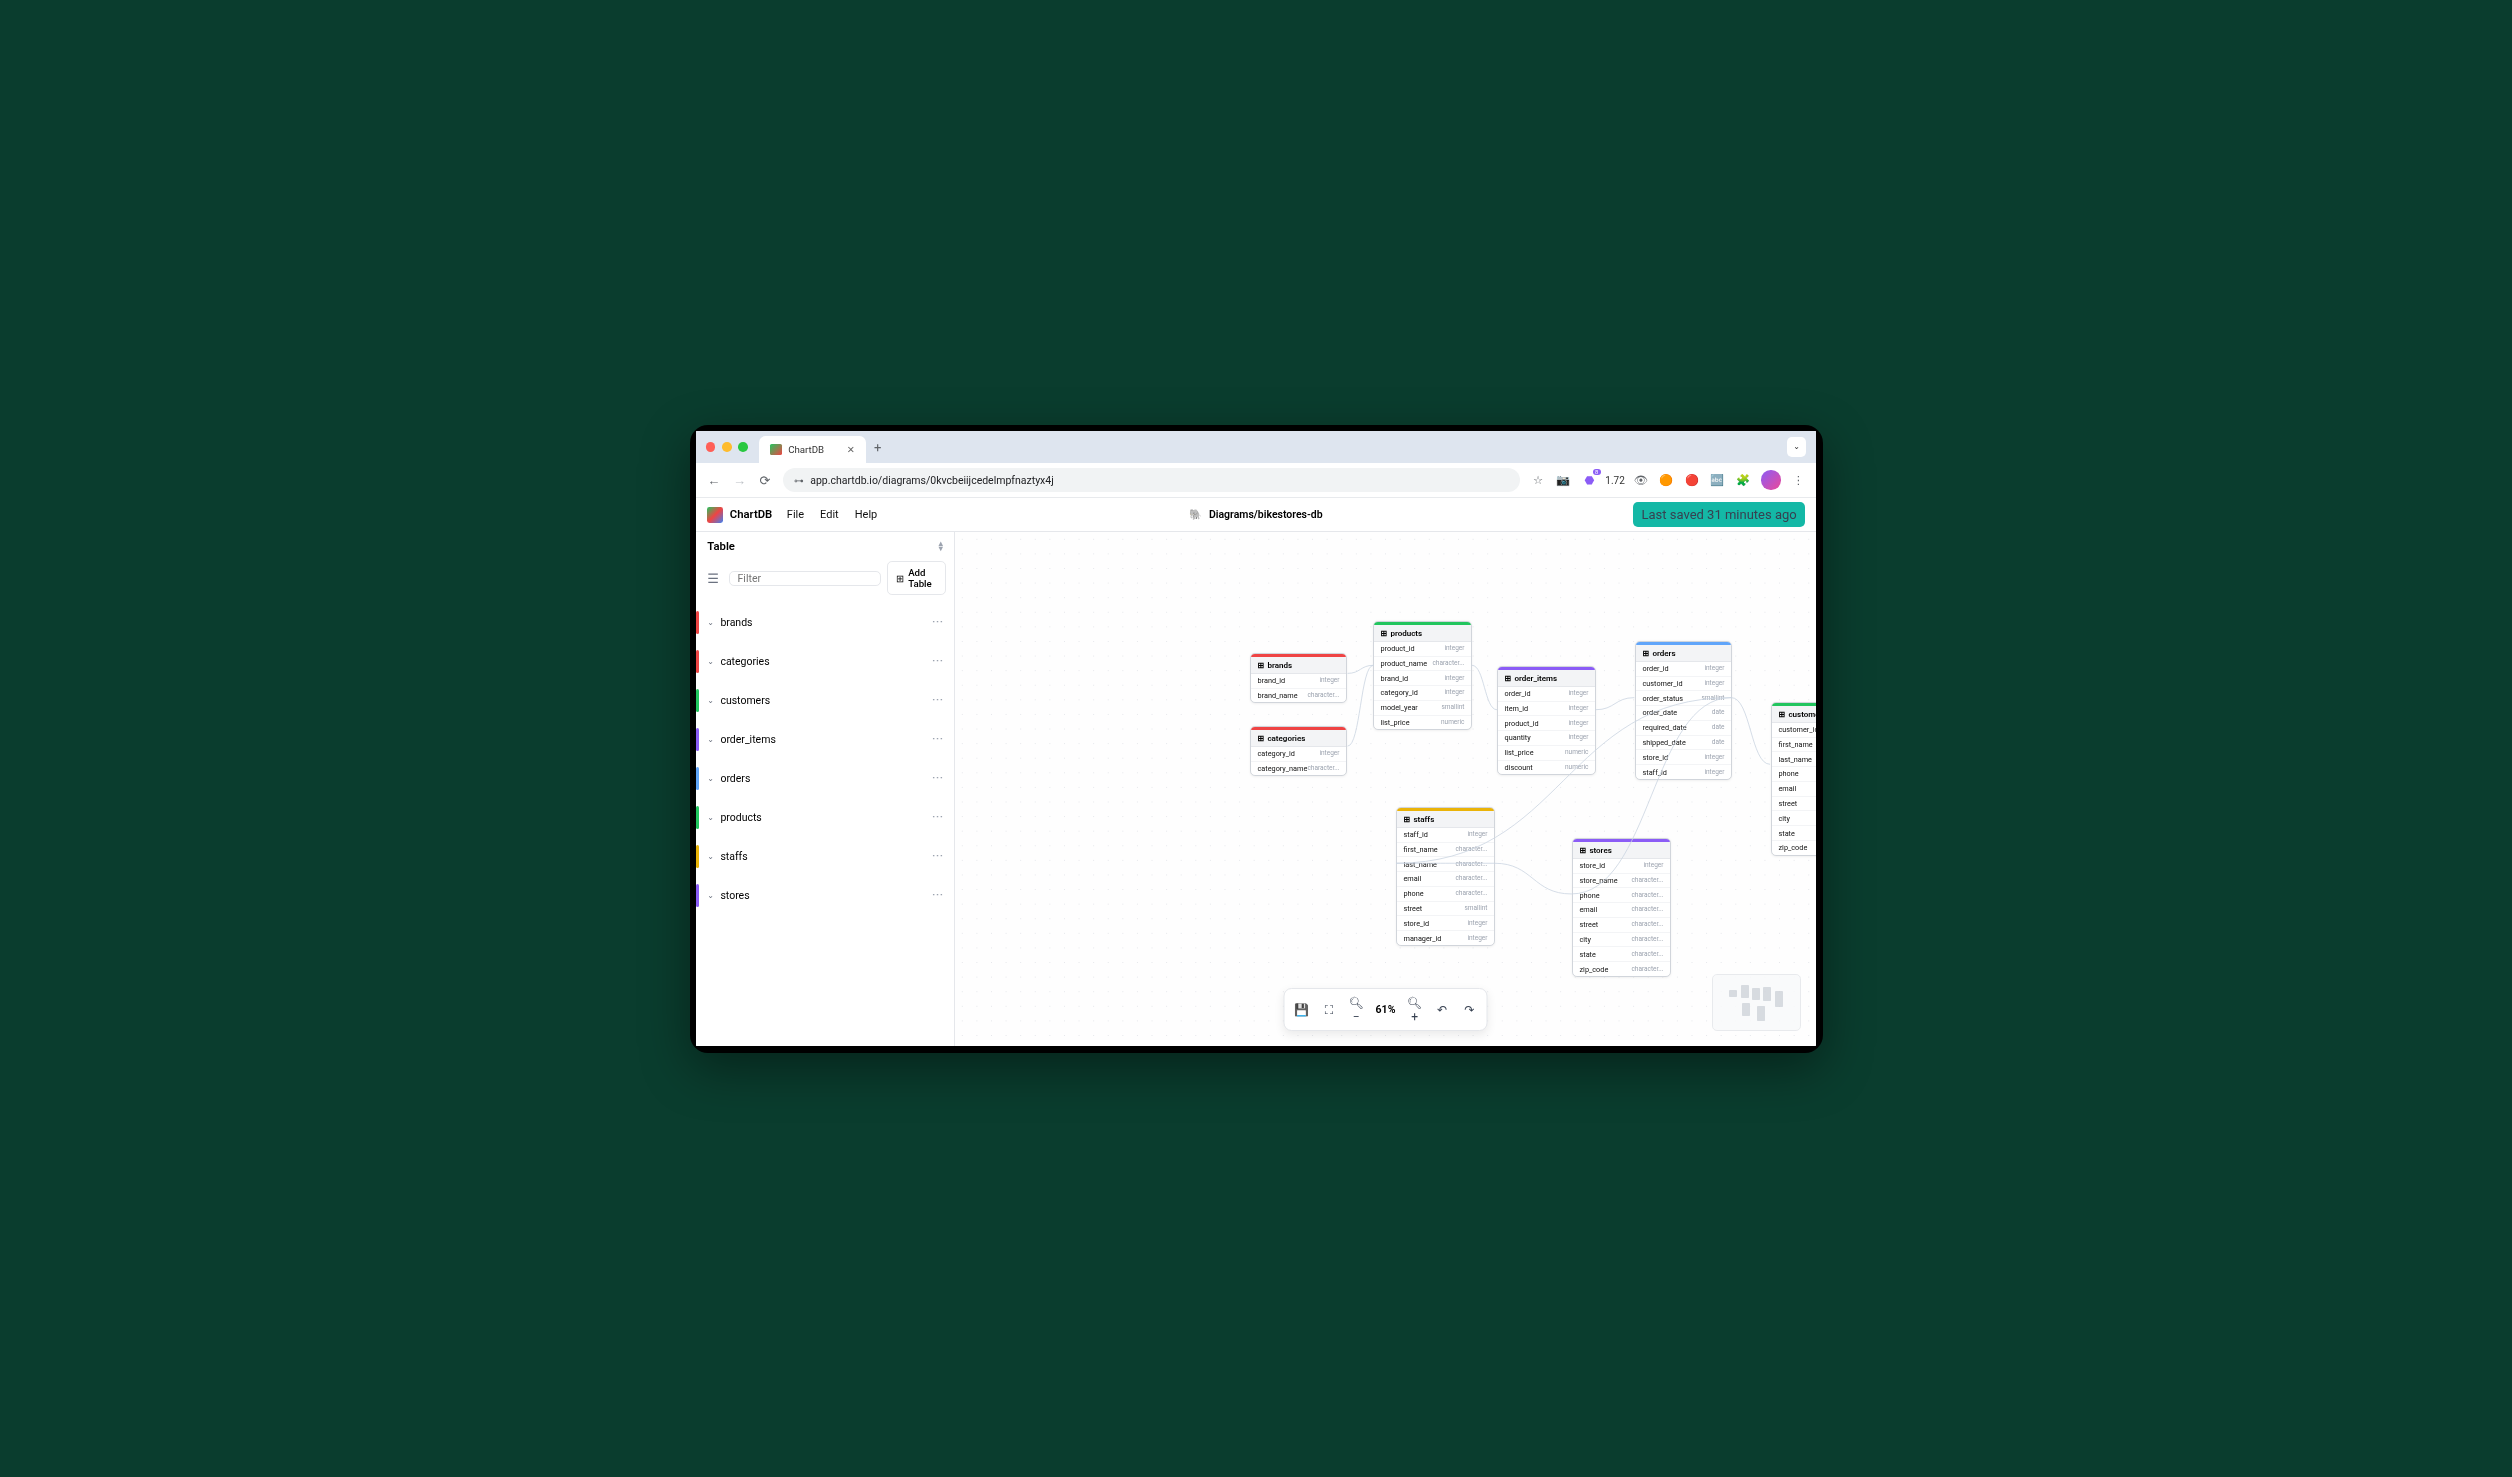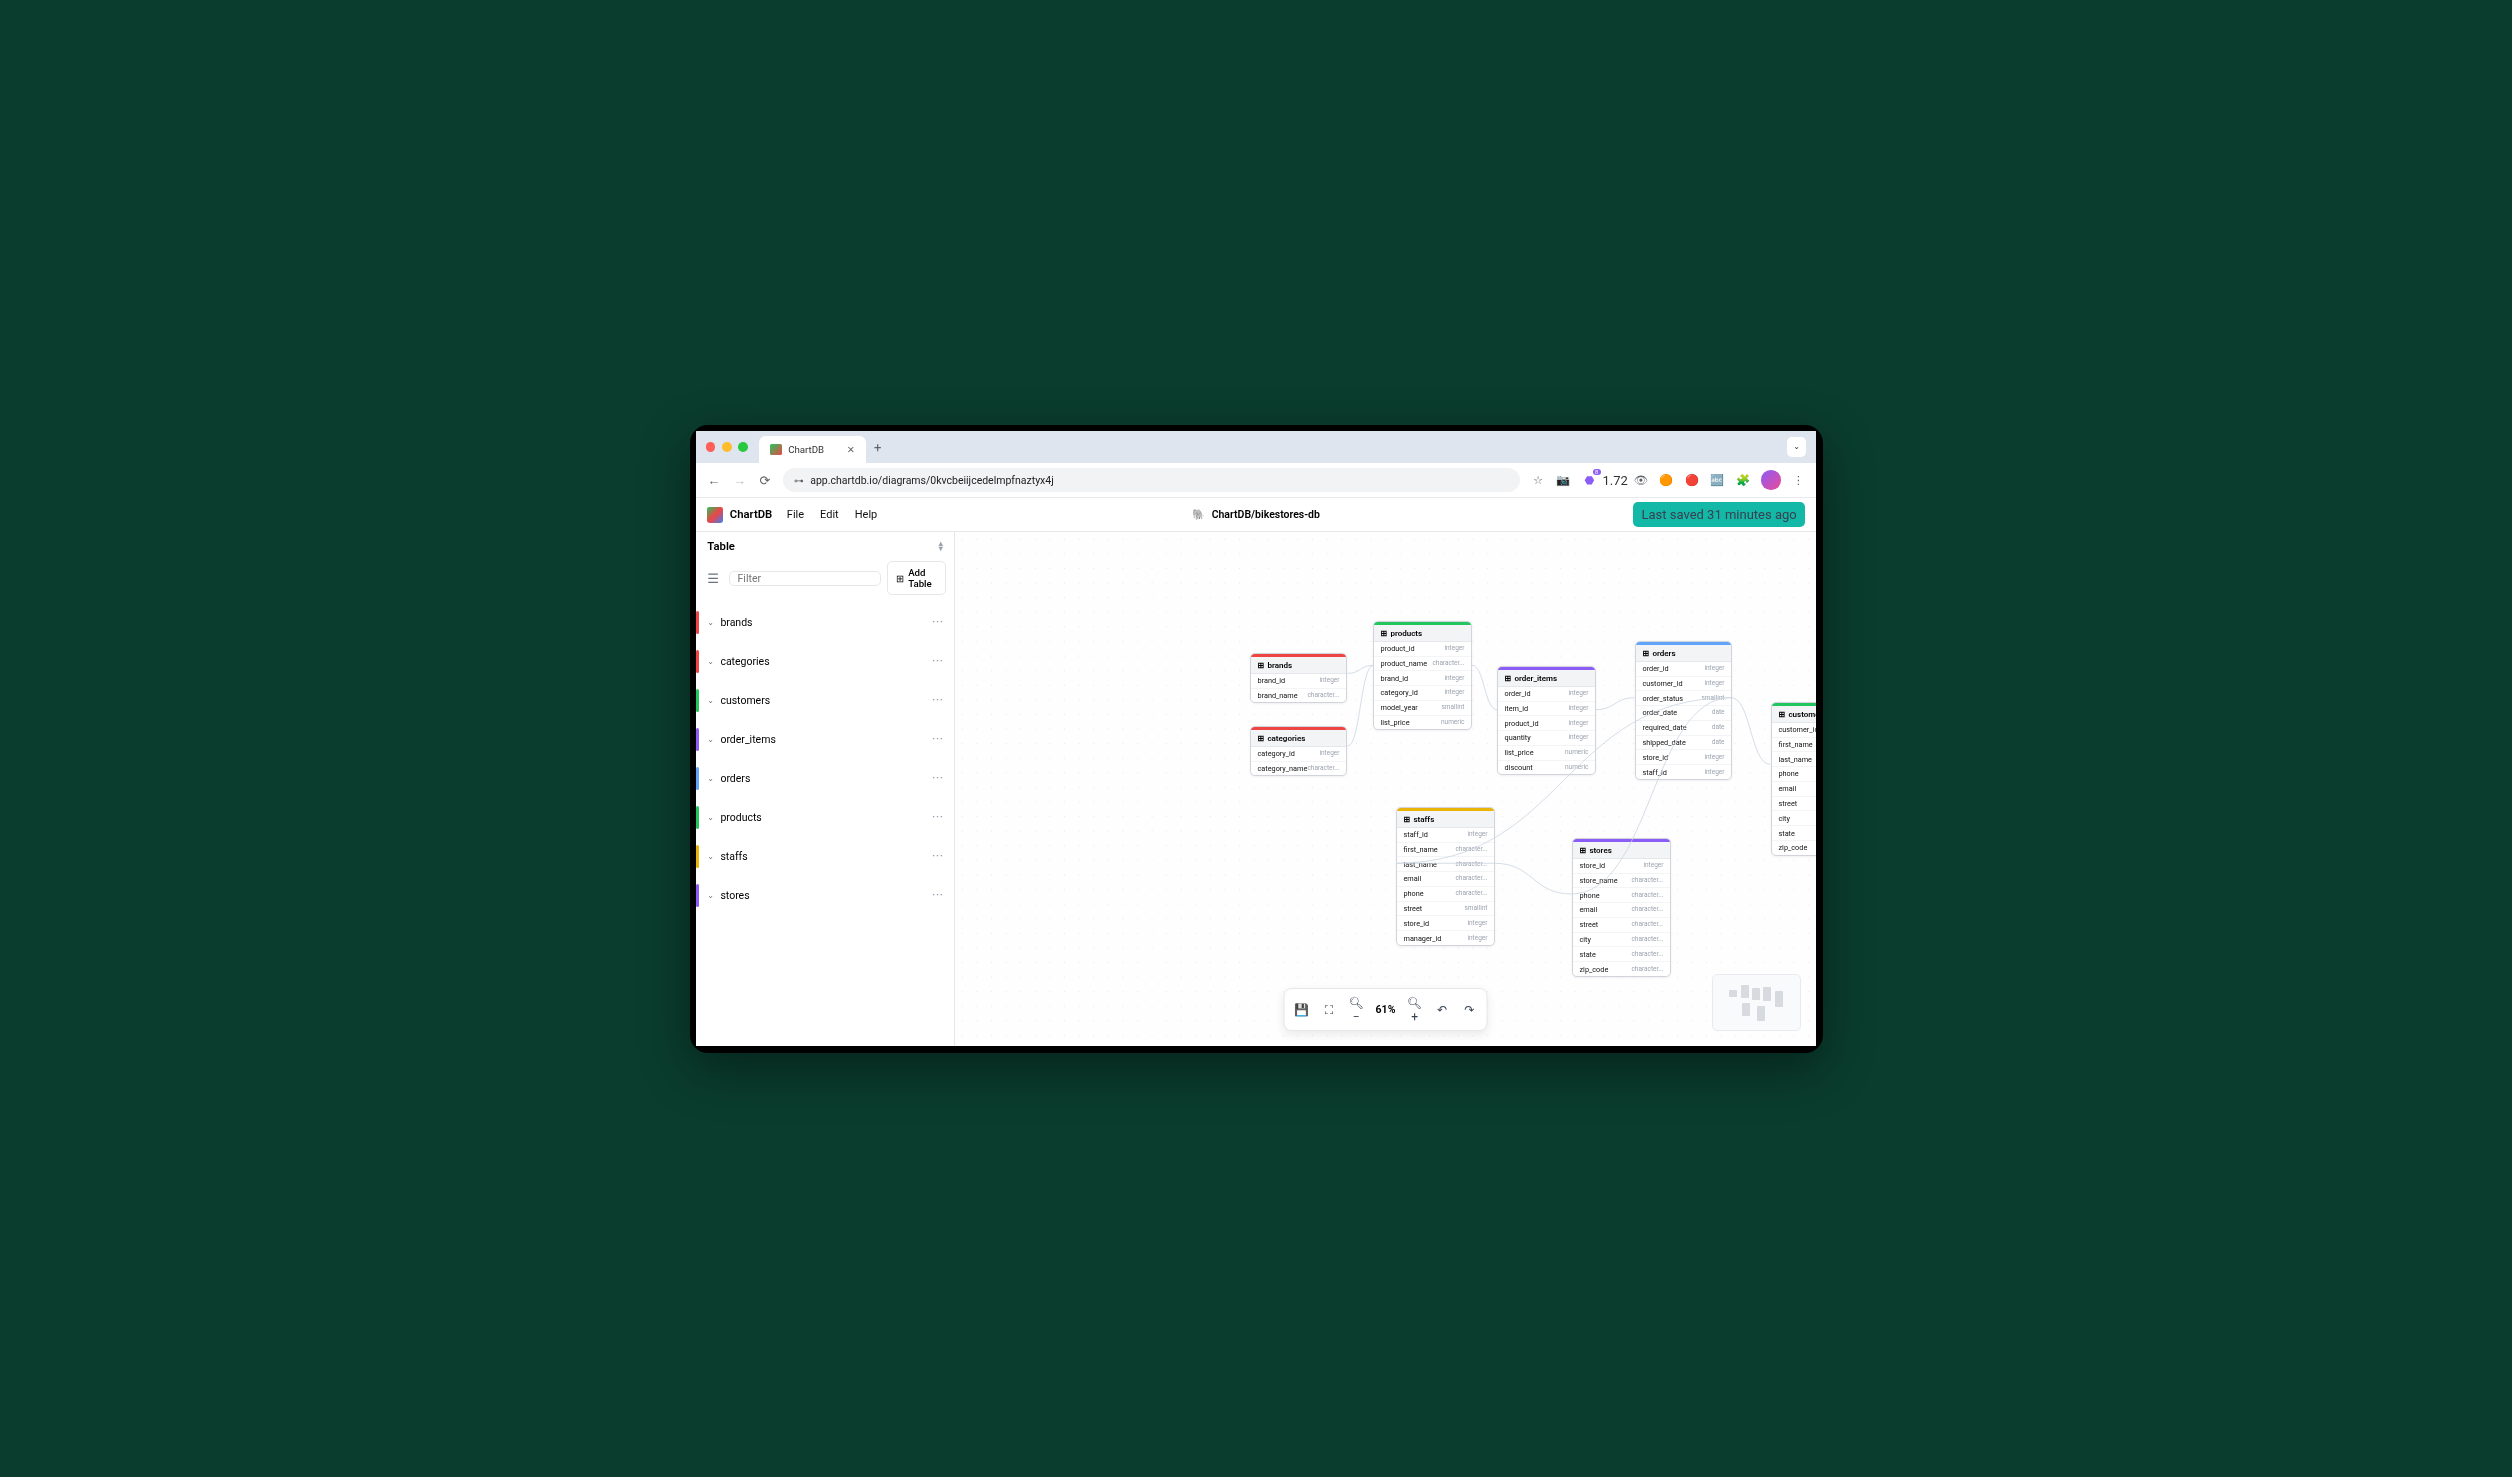--- a/index.html
+++ b/index.html
@@ -89,21 +89,21 @@
       <span class="url-icon">⊶</span>
       <span>app.chartdb.io/diagrams/0kvcbeiijcedelmpfnaztyx4j</span>
     </div>
     <span class="ext-icon">☆</span>
     <div class="ext-row">
       <span class="ext-icon">📷</span>
       <span class="ext-icon" style="position:relative">
             <span style="color:#8b5cf6">⬣</span>
             <span style="position:absolute;top:-3.2px;right:-3.2px;background:#8b5cf6;color:#fff;font-size:5.7px;border-radius:4.9px;padding:0 2.4px">8</span>
           </span>
-      <span class="ext-icon" style="font-size:13px;color:#333">1.72</span>
+      <span class="ext-icon" style="font-size:10px;color:#333">1.72</span>
       <span class="ext-icon">👁</span>
       <span class="ext-icon">🟠</span>
       <span class="ext-icon">🔴</span>
       <span class="ext-icon">🔤</span>
       <span class="ext-icon">🧩</span>
       <div class="avatar-icon"></div>
       <span class="ext-icon">⋮</span>
     </div>
   </div>
 
@@ -111,21 +111,21 @@
     <div class="menubar" style="position:relative">
       <div class="logo-box">
         <div class="logo-sq"></div>
         <span>ChartDB</span>
       </div>
       <span class="menu-item">File</span>
       <span class="menu-item">Edit</span>
       <span class="menu-item">Help</span>
       <div class="crumb-center">
         <span class="db-icon">🐘</span>
-        <span>ChartDB/bikestores-db</span>
+        <span>Diagrams/bikestores-db</span>
       </div>
       <div class="saved-badge">Last saved 31 minutes ago</div>
     </div>
 
     <div class="workspace">
 
       <div class="sidebar">
         <div class="sb-header">
           <span>Table</span>
           <span class="sort-btn">

